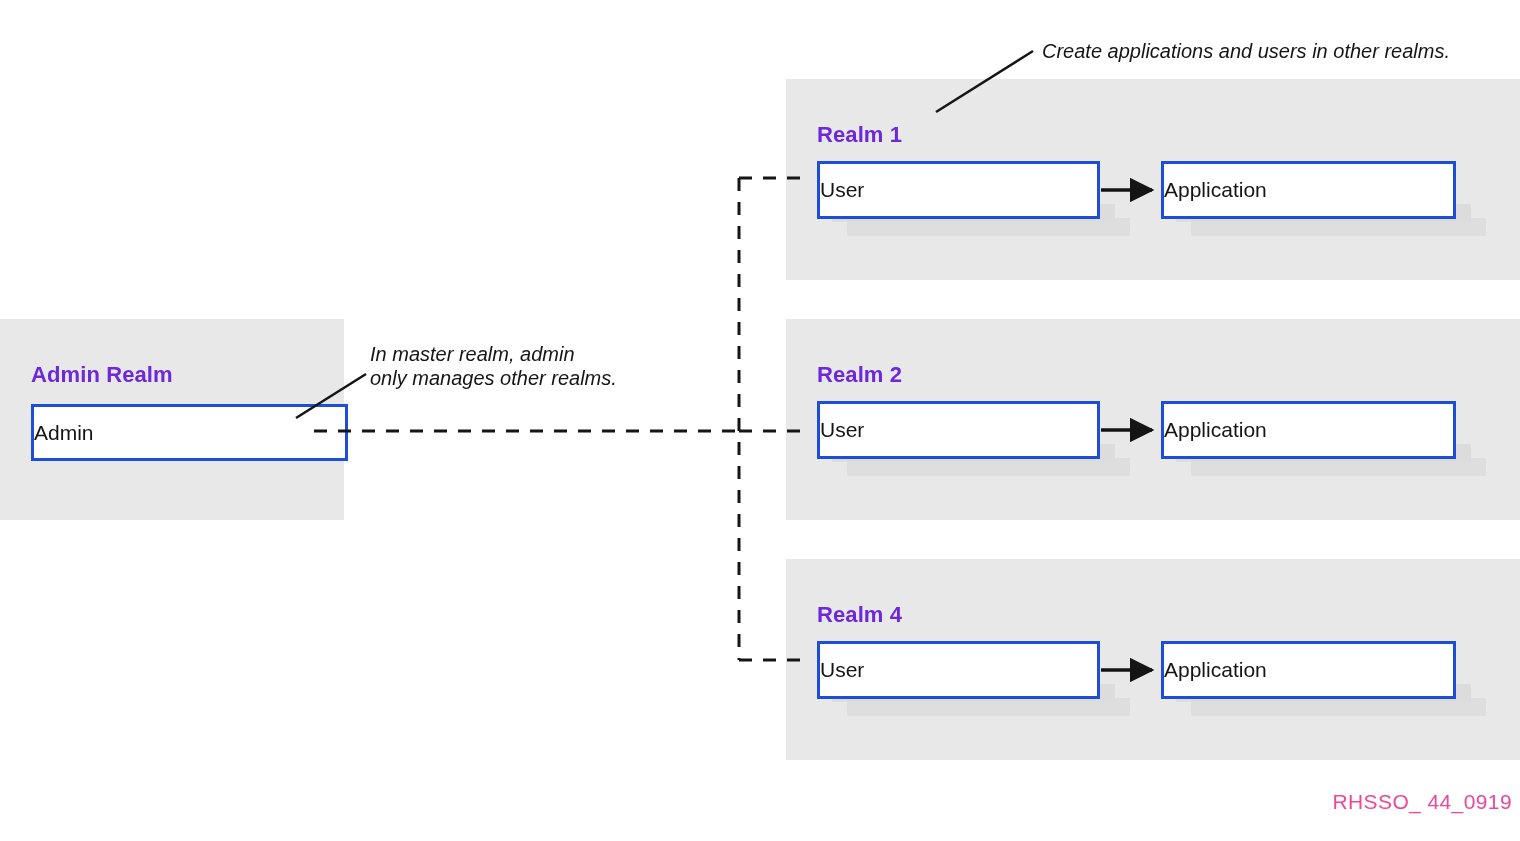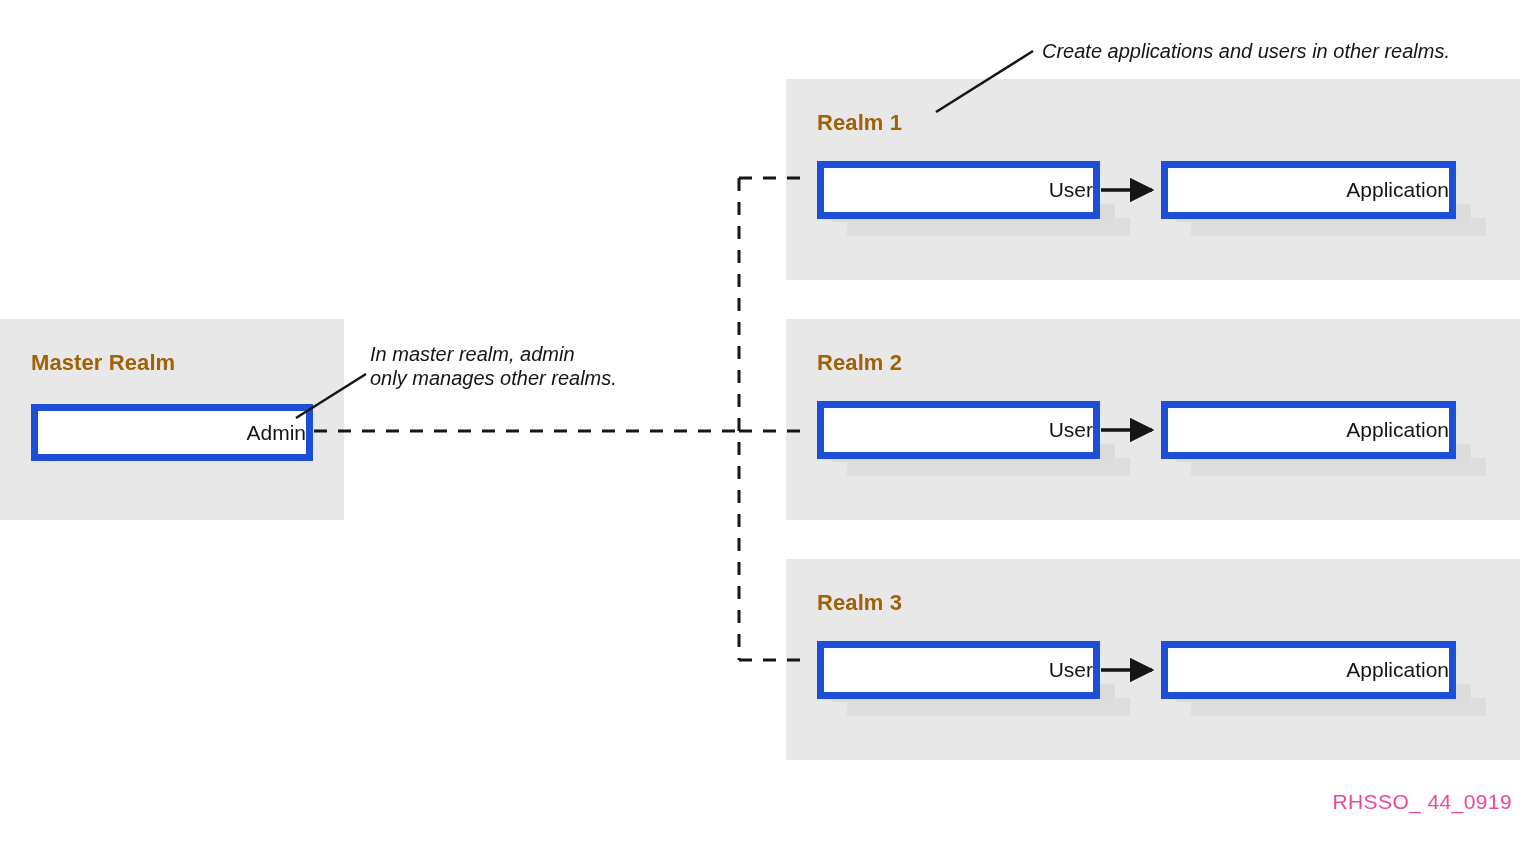--- a/index.html
+++ b/index.html
@@ -21,46 +21,47 @@
 
   
   .panel {
     position: absolute;
     background: #e8e8e8;
   }
   .panel-title {
     position: absolute;
     font-size: 22px;
     font-weight: bold;
-    color: #a16207;
+    color: #6d28d9;
     letter-spacing: 0.1px;
     white-space: nowrap;
+    margin-top: 12px;
   }
 
   
   .card-stack {
     position: absolute;
   }
   .card-shadow {
     position: absolute;
     background: #dcdcdc;
   }
   .card-shadow.s2 {
     background: #dedede;
   }
   .card-face {
     position: absolute;
     left: 0;
     top: 0;
     background: #ffffff;
-    border: 7px solid #1d4ed8;
+    border: 3px solid #1d4ed8;
     box-sizing: border-box;
     display: flex;
     align-items: center;
-    justify-content: flex-end;
+    justify-content: flex-start;
   }
   .card-label {
     font-size: 21px;
     color: #151515;
     white-space: nowrap;
   }
 
   
   .annotation {
     position: absolute;
@@ -92,24 +93,24 @@
     white-space: nowrap;
   }
 </style>
 </head>
 <body>
 
 <div id="canvas">
 
   <div class="panel" style="left:0px; top:319px; width:344px; height:201px;"></div>
 
-  <div class="panel-title" style="left:31px; top:350px;">Master Realm</div>
+  <div class="panel-title" style="left:31px; top:350px;">Admin Realm</div>
 
   <div class="card-stack" style="left:31px; top:404px; width:283px; height:57px;">
-    <div class="card-face" style="width:282px; height:57px;">
+    <div class="card-face" style="width:317px; height:57px;">
       <span class="card-label">Admin</span>
     </div>
   </div>
 
   <div class="panel" style="left:786px; top:79px; width:734px; height:201px;"></div>
 
   <div class="panel-title" style="left:817px; top:110px;">Realm 1</div>
 
   <div class="card-stack" style="left:817px; top:161px; width:344px; height:87px;">
     <div class="card-shadow s2" style="left:30px; top:57px; width:283px; height:18px;"></div>
@@ -142,21 +143,21 @@
   <div class="card-stack" style="left:1161px; top:401px; width:360px; height:87px;">
     <div class="card-shadow s2" style="left:30px; top:57px; width:295px; height:18px;"></div>
     <div class="card-shadow" style="left:15px; top:43px; width:295px; height:18px;"></div>
     <div class="card-face" style="width:295px; height:58px;">
       <span class="card-label">Application</span>
     </div>
   </div>
 
   <div class="panel" style="left:786px; top:559px; width:734px; height:201px;"></div>
 
-  <div class="panel-title" style="left:817px; top:590px;">Realm 3</div>
+  <div class="panel-title" style="left:817px; top:590px;">Realm 4</div>
 
   <div class="card-stack" style="left:817px; top:641px; width:344px; height:87px;">
     <div class="card-shadow s2" style="left:30px; top:57px; width:283px; height:18px;"></div>
     <div class="card-shadow" style="left:15px; top:43px; width:283px; height:18px;"></div>
     <div class="card-face" style="width:283px; height:58px;">
       <span class="card-label">User</span>
     </div>
   </div>
 
   <div class="card-stack" style="left:1161px; top:641px; width:360px; height:87px;">

